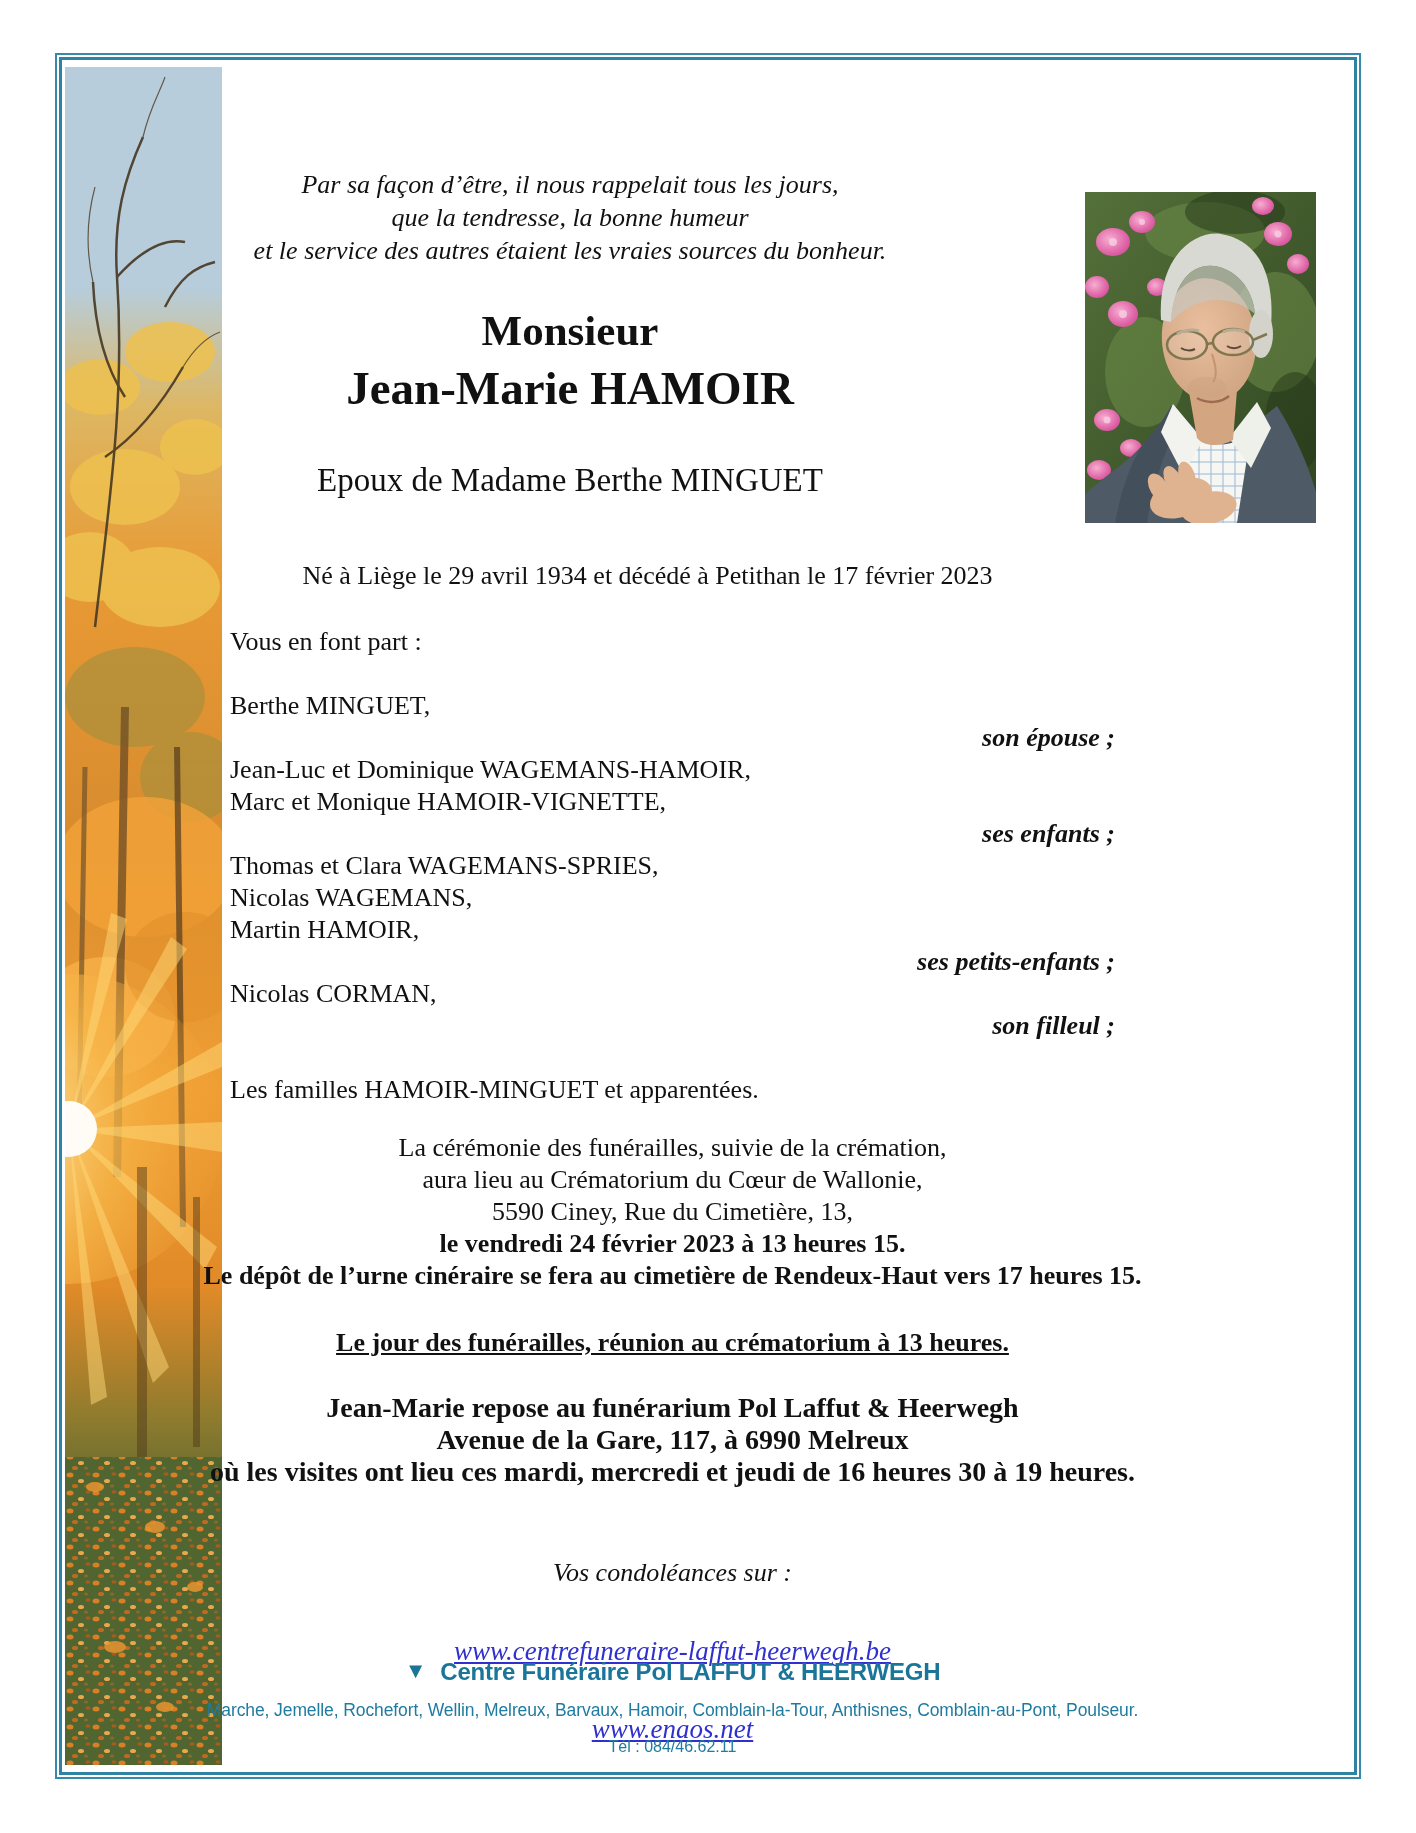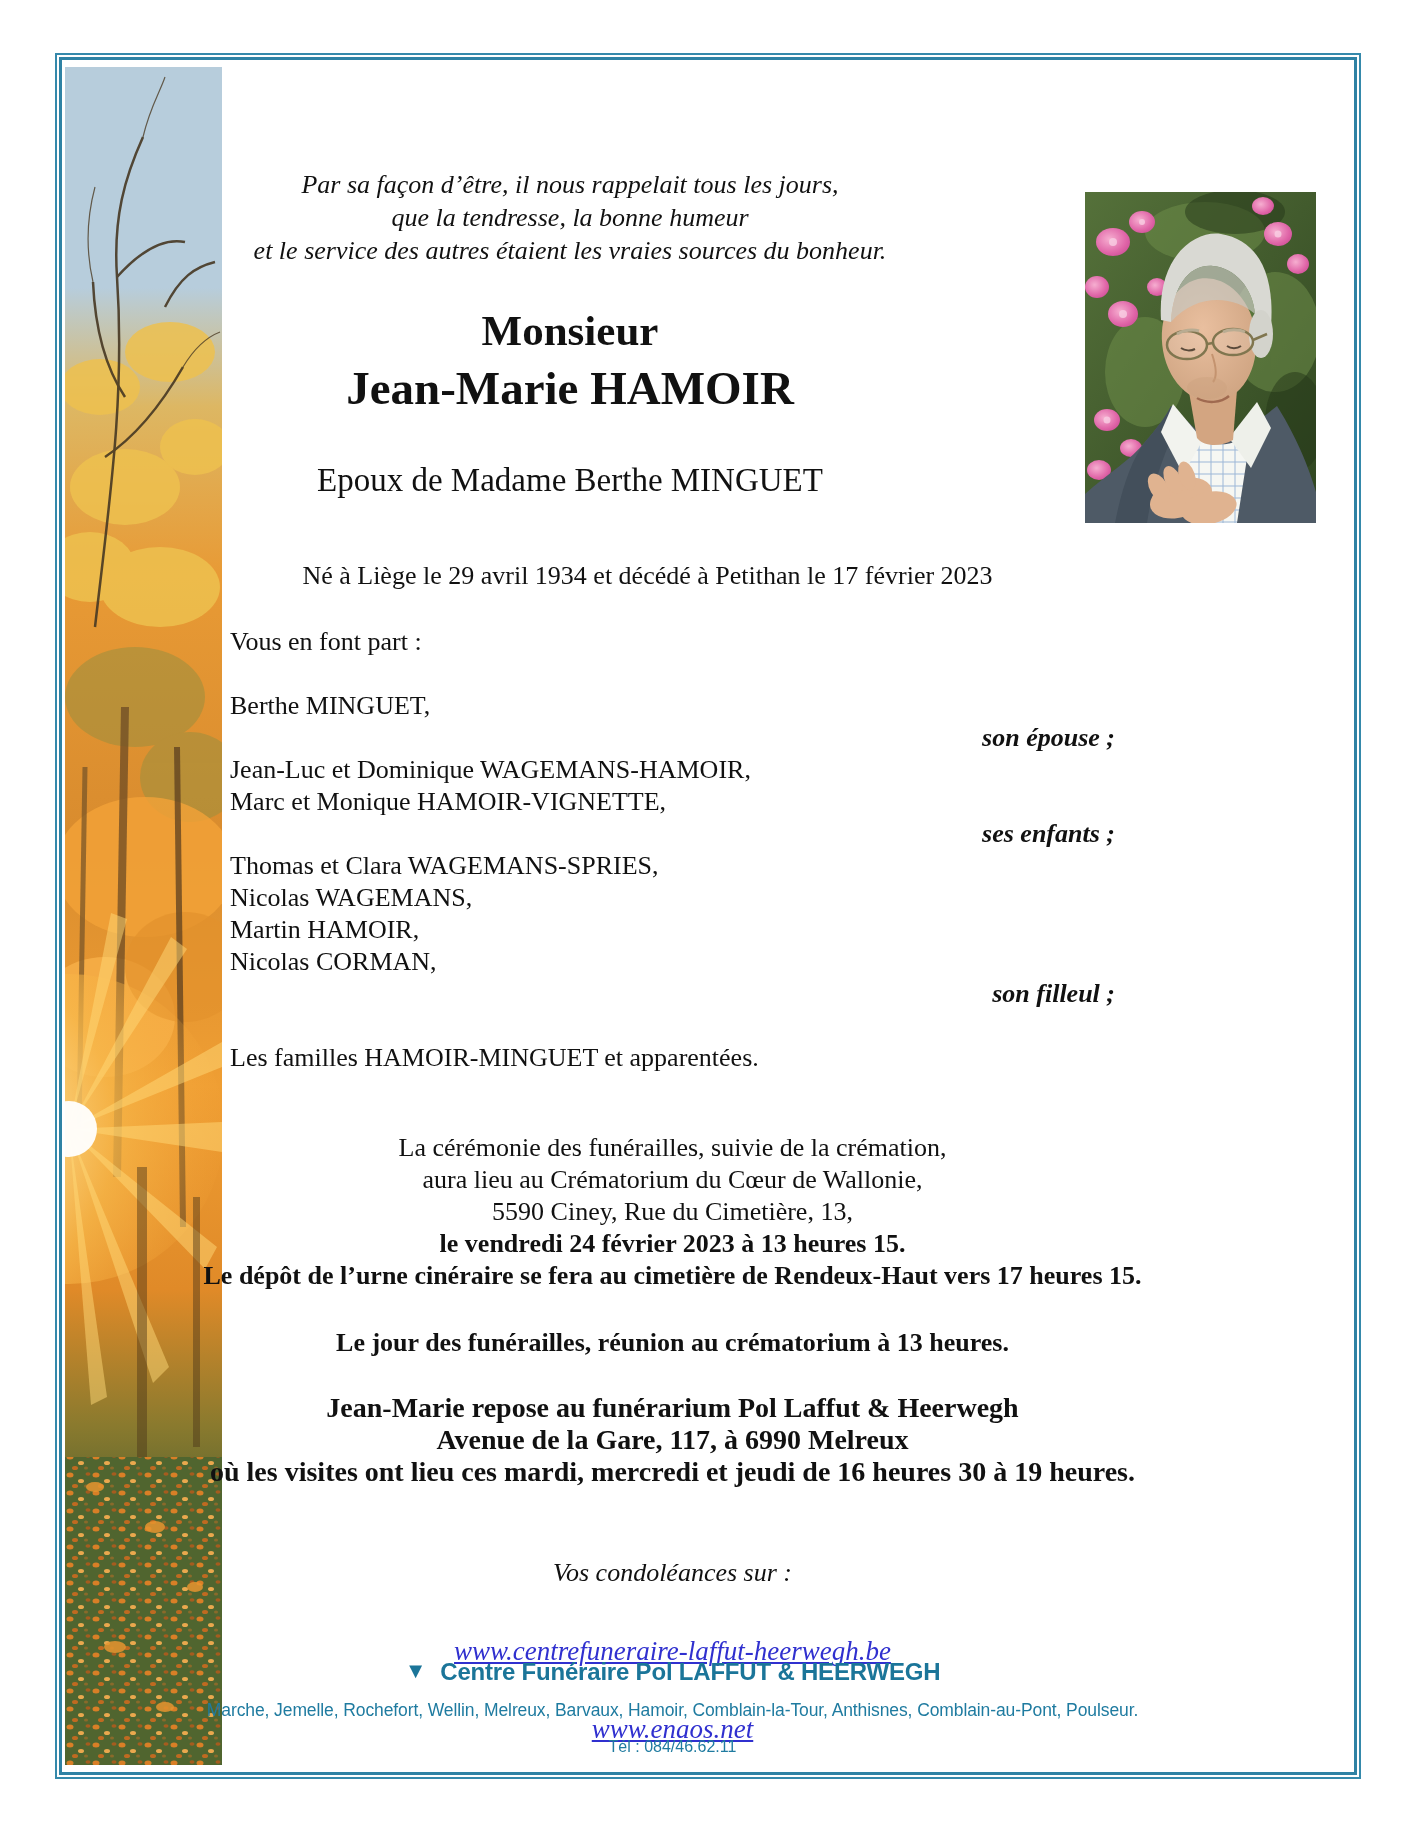--- a/index.html
+++ b/index.html
@@ -34,21 +34,21 @@
   .family{position:absolute;left:230px;top:626px;width:885px;
           font-size:26px;line-height:32px;}
   .fl{height:32px;}
   .rel{text-align:right;font-style:italic;font-weight:bold;}
 
   .ceremony{position:absolute;left:230px;top:1132px;width:885px;
             font-size:26px;line-height:32px;}
   .b{font-weight:bold;}
 
   .reunion{position:absolute;left:230px;top:1328px;width:885px;
-           font-size:26px;font-weight:bold;}
+           font-size:26px;font-weight:bold;text-decoration:underline;}
   .repose{position:absolute;left:230px;top:1392px;width:885px;
           font-size:28px;line-height:32px;font-weight:bold;}
 
   .condolences{position:absolute;left:230px;top:1556px;width:885px;
                font-size:26px;line-height:34px;font-style:italic;}
   .condolences a{color:#3030cf;font-size:27px;text-decoration:underline;margin-top:44px;}
 
   .footer-brand{position:absolute;left:230px;top:1658px;width:885px;
      font-family:"Liberation Sans", sans-serif;font-weight:bold;
      font-size:24px;letter-spacing:-0.2px;color:#1b7599;}
@@ -287,20 +287,21 @@
     <div class="fl">Vous en font part :</div>
     <div class="fl"></div>
     <div class="fl">Berthe MINGUET,</div>
     <div class="fl rel">son épouse ;</div>
     <div class="fl">Jean-Luc et Dominique WAGEMANS-HAMOIR,</div>
     <div class="fl">Marc et Monique HAMOIR-VIGNETTE,</div>
     <div class="fl rel">ses enfants ;</div>
     <div class="fl">Thomas et Clara WAGEMANS-SPRIES,</div>
     <div class="fl">Nicolas WAGEMANS,</div>
     <div class="fl">Martin HAMOIR,</div>
+    <div class="fl rel">ses petits-enfants ;</div>
     <div class="fl">Nicolas CORMAN,</div>
     <div class="fl rel">son filleul ;</div>
     <div class="fl"></div>
     <div class="fl">Les familles HAMOIR-MINGUET et apparentées.</div>
   </div>
 
   <div class="ceremony">
     <div class="cline">La cérémonie des funérailles, suivie de la crémation,</div>
     <div class="cline">aura lieu au Crématorium du Cœur de Wallonie,</div>
     <div class="cline">5590 Ciney, Rue du Cimetière, 13,</div>

